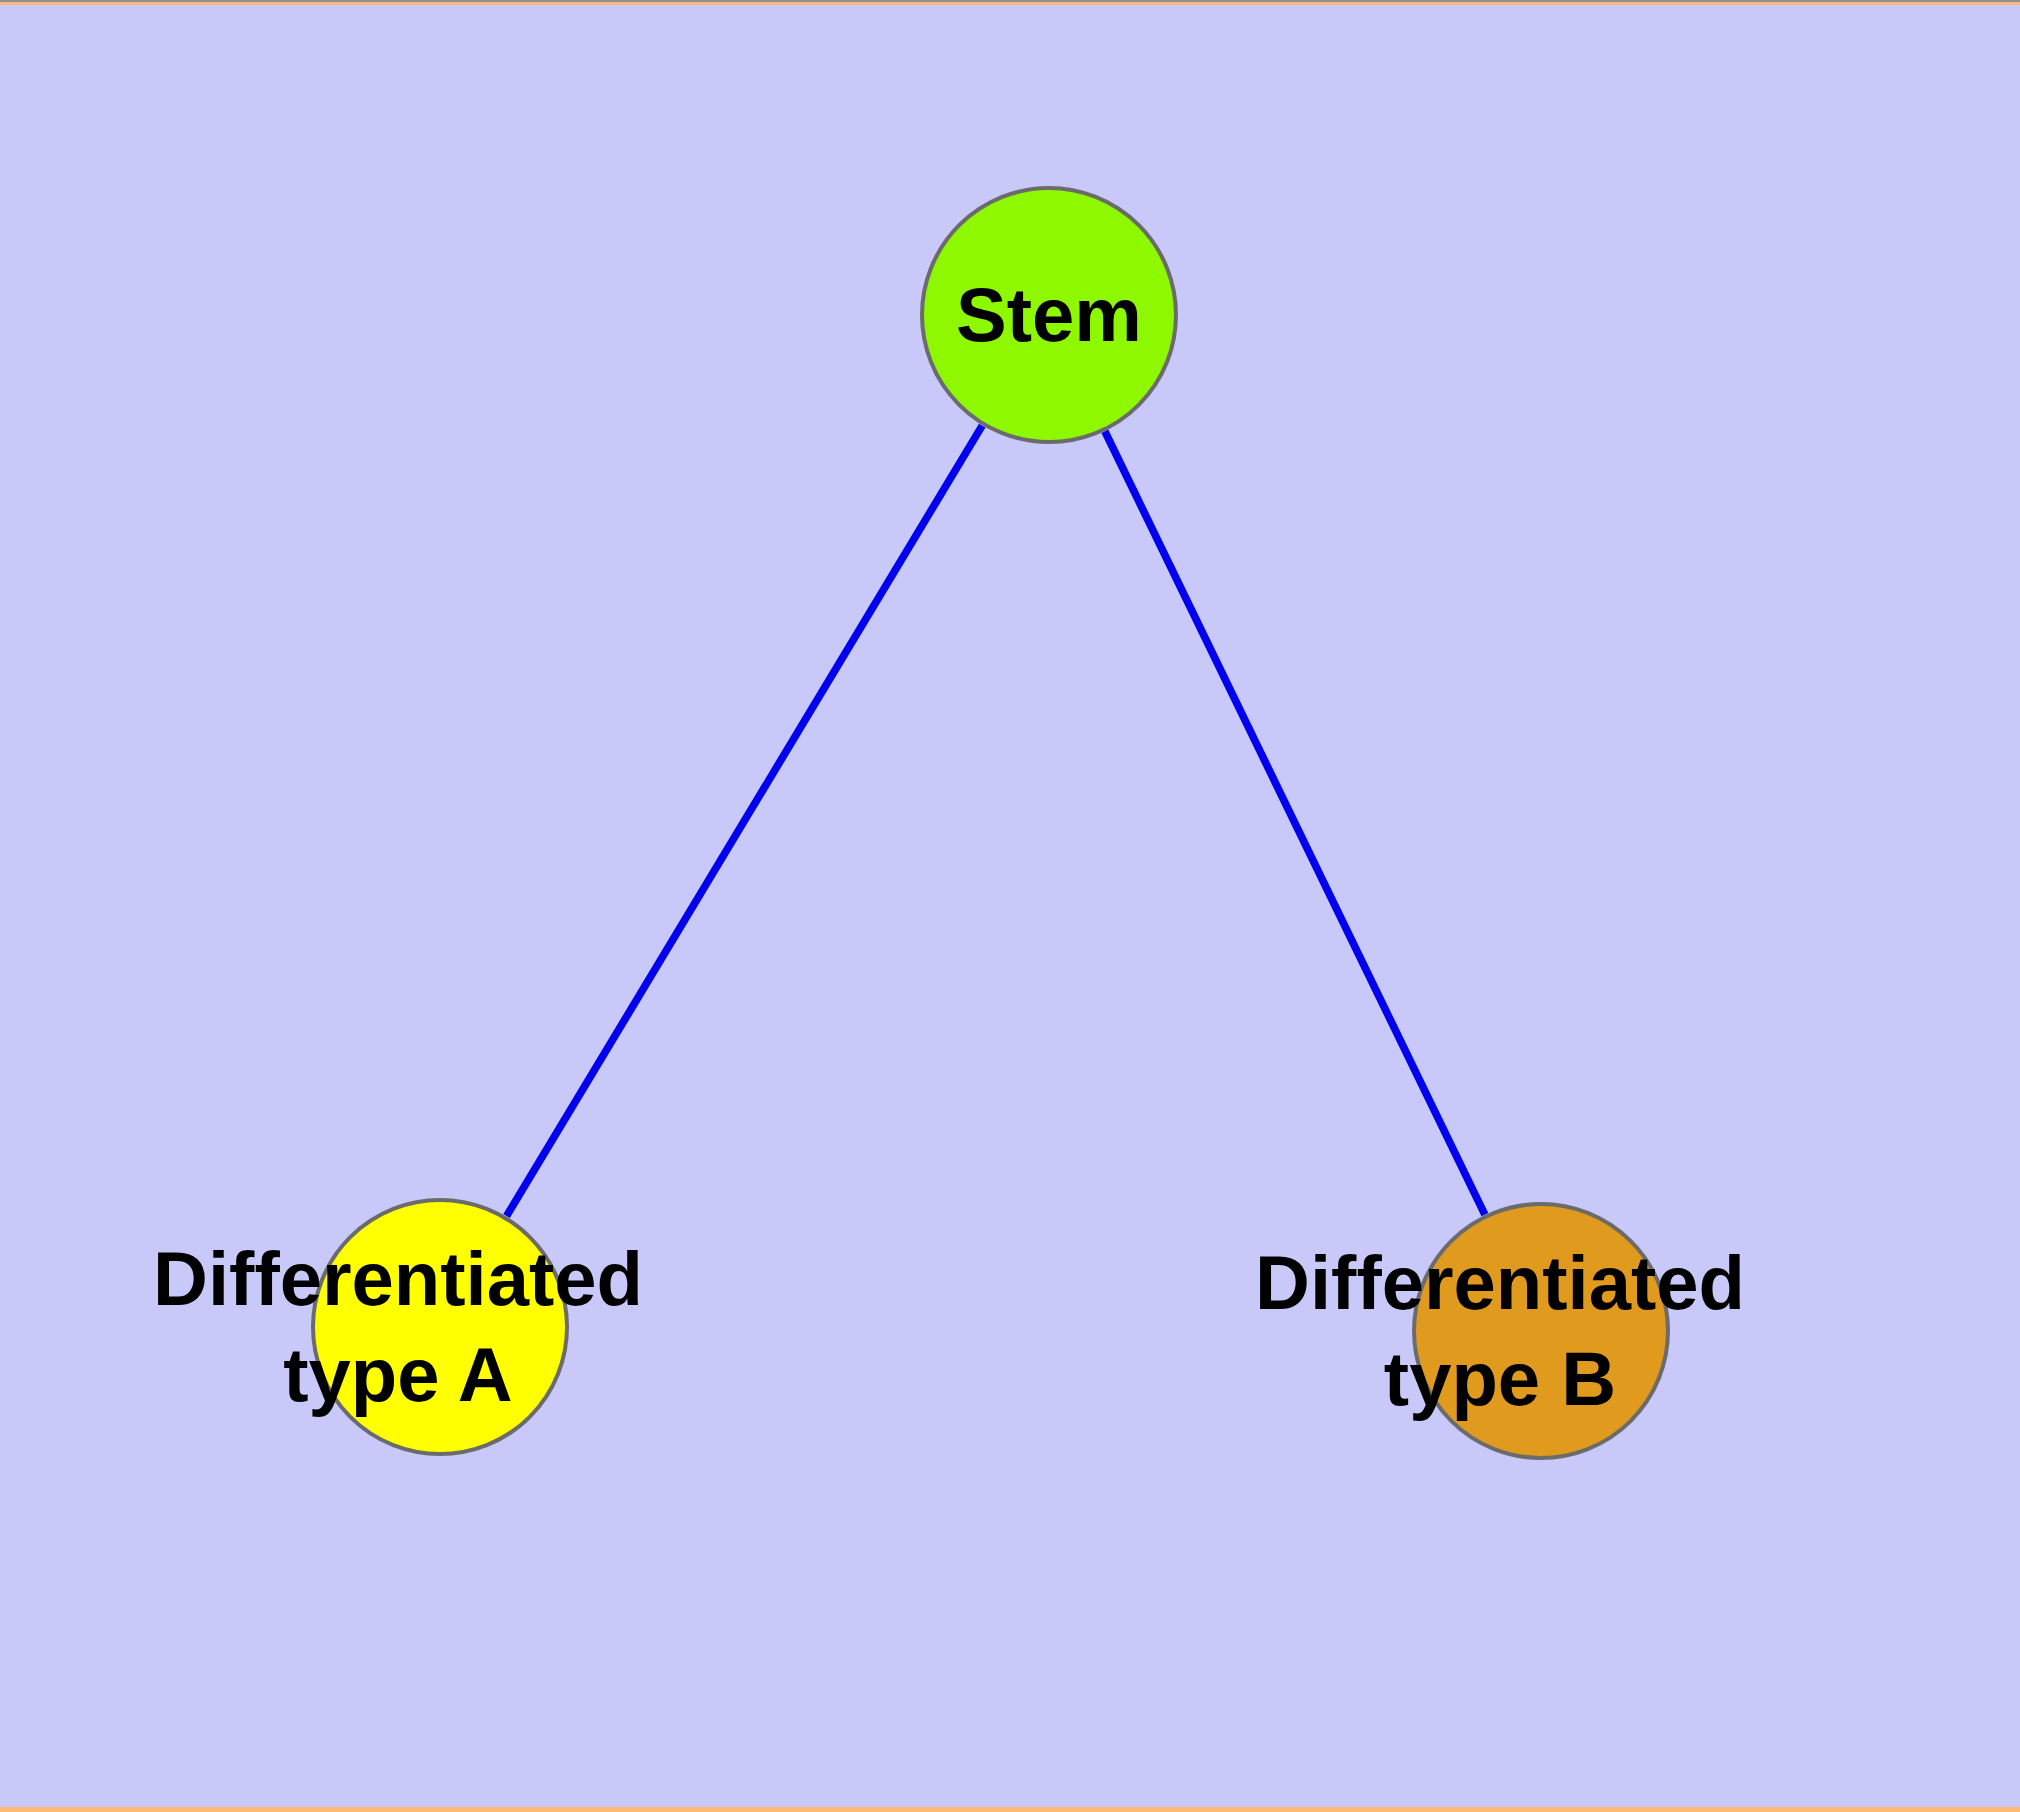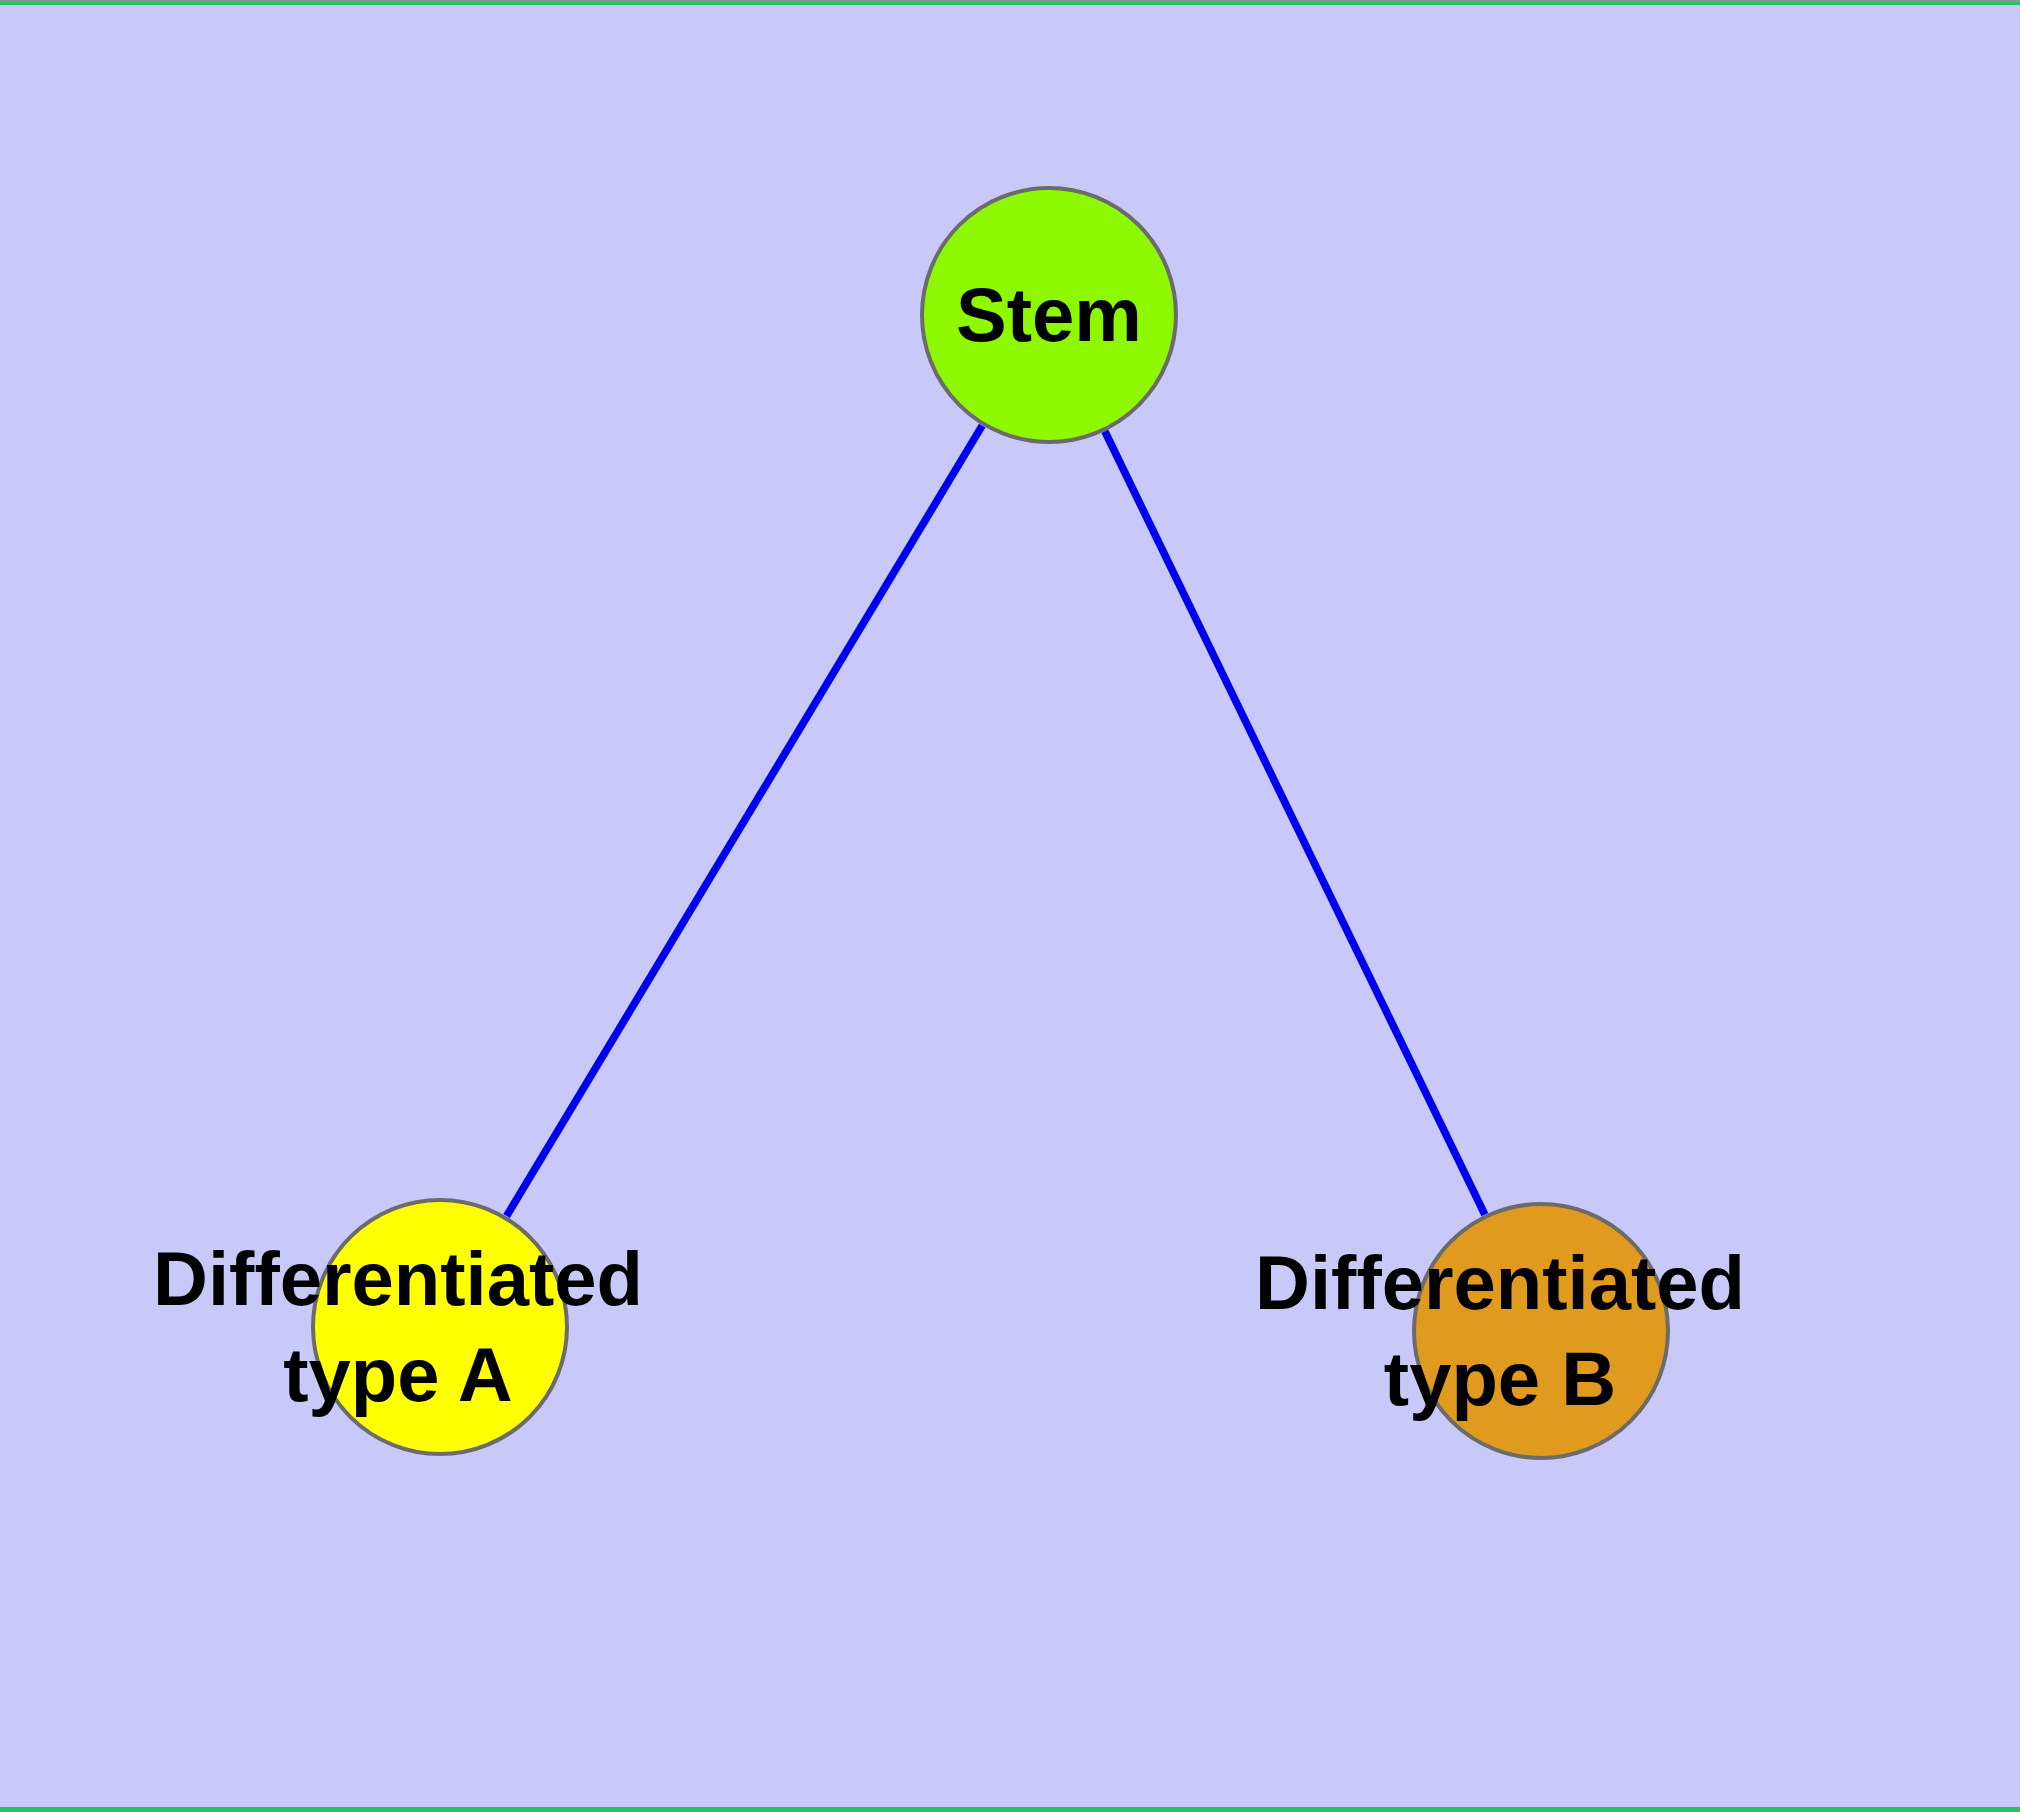--- a/index.html
+++ b/index.html
@@ -42,21 +42,21 @@
     font-weight: bold;
     line-height: 96px;
     text-align: center;
     white-space: pre-line;
     color: #000;
   }
 </style>
 </head>
 <body>
 
-<div class="page" style="background: #22c55e;">
+<div class="page" style="background: #fdba74;">
   <div class="top-edge" style="background: rgb(143, 143, 152);"></div>
   <div class="plot-bg" style="background: rgb(201, 201, 249);"></div>
 
   <svg class="edge-layer" viewBox="0 0 2384 2138" xmlns="http://www.w3.org/2000/svg">
     <line stroke-linecap="butt" x1="1158.6" y1="502.2" x2="597.4" y2="1434.8" stroke="#0000ee" stroke-width="9"></line>
     <line stroke-linecap="butt" x1="1303.3" y1="508.8" x2="1751.7" y2="1433.2" stroke="#0000ee" stroke-width="9"></line>
   </svg>
 
   <div class="node" style="left: 920px; top: 186px; height: 258px; width: 258px; background: rgb(142, 248, 0); border-color: rgb(107, 107, 107);">
     <div class="node-label" style="margin-left: 0px; color: rgb(0, 0, 0);">Stem</div>

